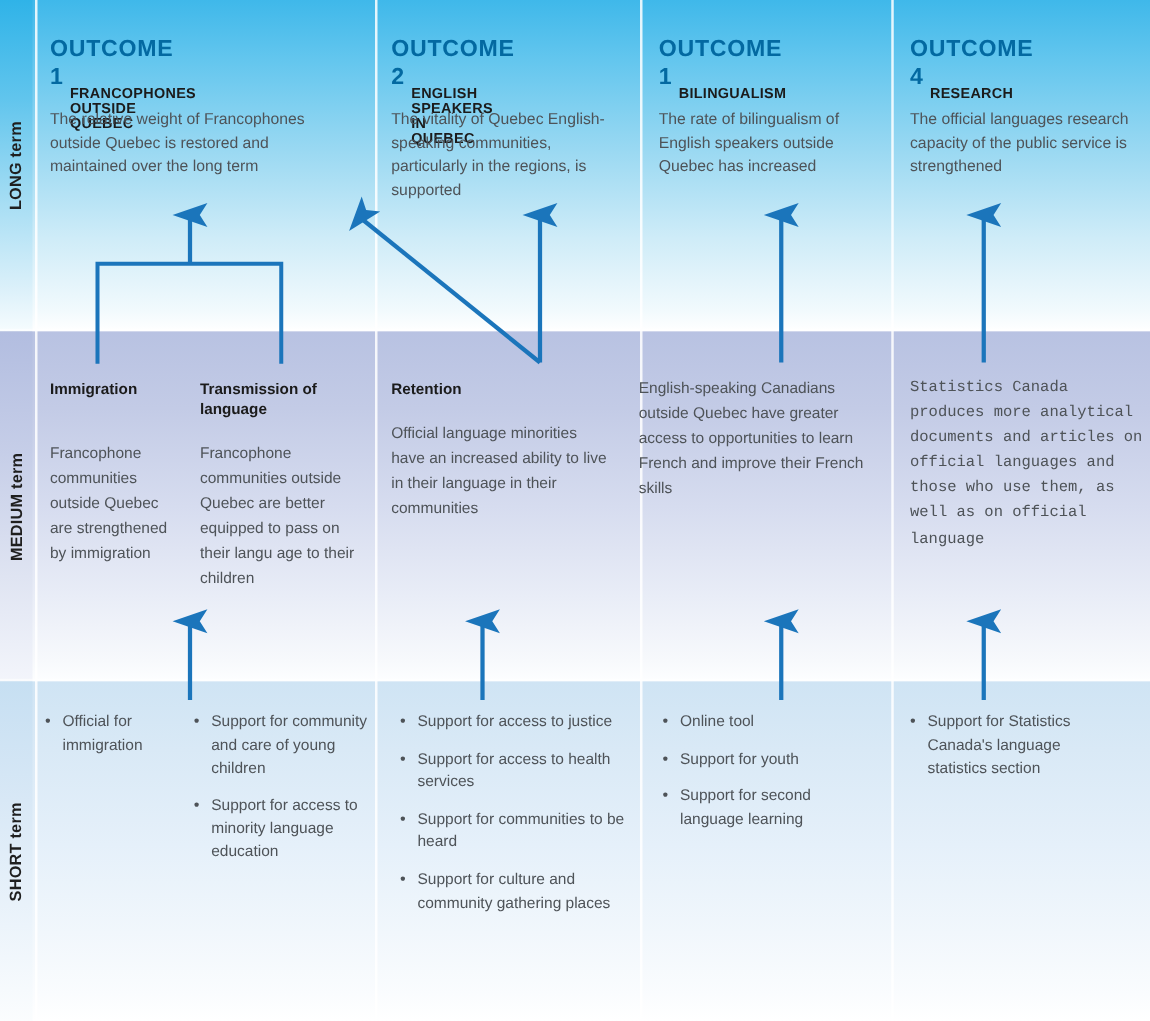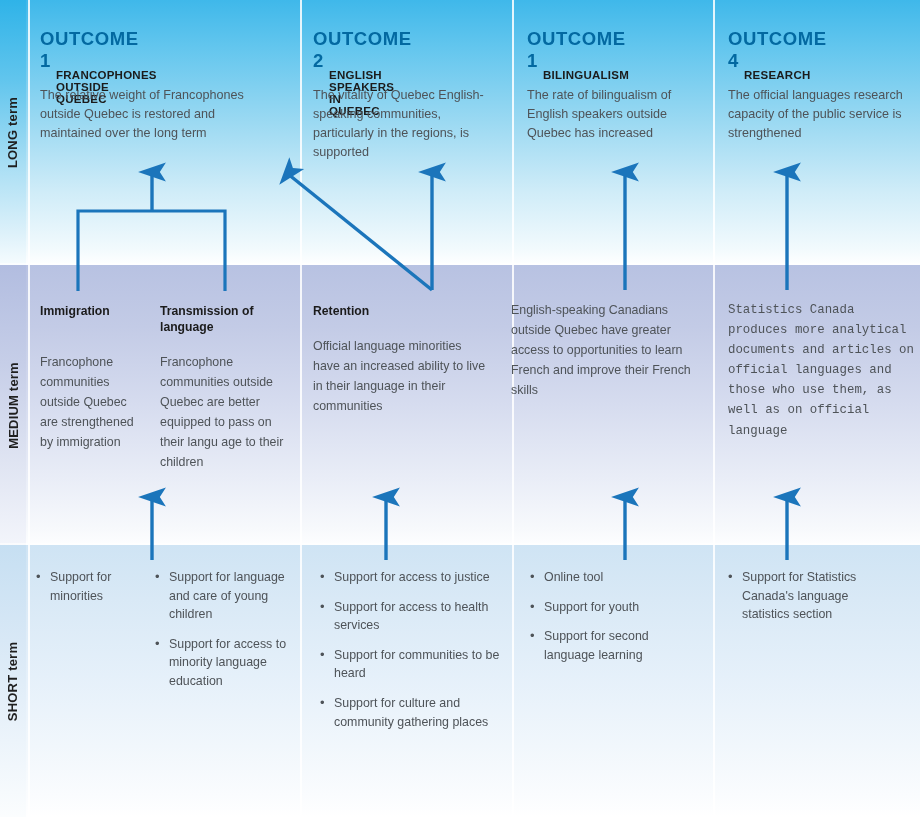--- a/index.html
+++ b/index.html
@@ -155,24 +155,24 @@
     <div class="outcome-sub" style="left:40px;top:69px;">FRANCOPHONES OUTSIDE QUEBEC</div>
     <div class="outcome-desc" style="left:40px;top:86px;width:240px;">The relative weight of Francophones outside Quebec is restored and maintained over the long term</div>
 
     <div class="med-head" style="left:40px;top:303px;width:105px;">Immigration</div>
     <div class="med-body" style="left:40px;top:352px;width:108px;">Francophone communities outside Quebec are strengthened by immigration</div>
 
     <div class="med-head" style="left:160px;top:303px;width:125px;">Transmission of language</div>
     <div class="med-body" style="left:160px;top:352px;width:130px;">Francophone communities outside Quebec are better equipped to pass on their langu age to their children</div>
 
     <ul class="bullets" style="left:36px;top:568px;width:112px;">
-      <li>Support for minorities</li>
+      <li>Official for immigration</li>
     </ul>
     <ul class="bullets" style="left:155px;top:568px;width:140px;">
-      <li>Support for language and care of young children</li>
+      <li>Support for community and care of young children</li>
       <li>Support for access to minority language education</li>
     </ul>
   </div>
 
   <div class="col">
     <div class="outcome-title" style="left:313px;top:28px;">OUTCOME 2</div>
     <div class="outcome-sub" style="left:313px;top:69px;">ENGLISH SPEAKERS IN QUEBEC</div>
     <div class="outcome-desc" style="left:313px;top:86px;width:182px;">The vitality of Quebec English-speaking communities, particularly in the regions, is supported</div>
 
     <div class="med-head" style="left:313px;top:303px;width:160px;">Retention</div>

